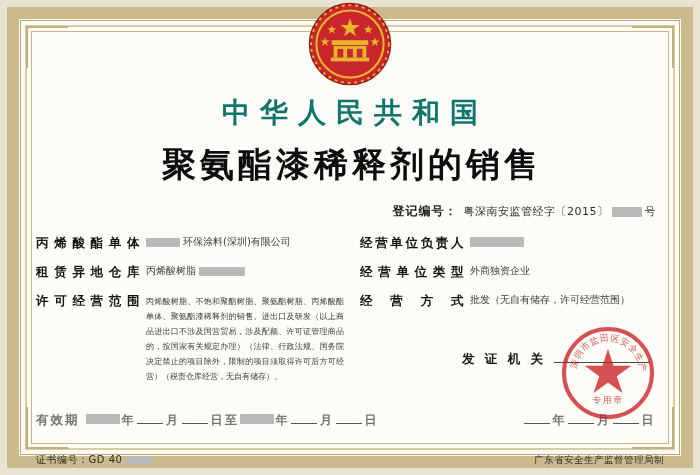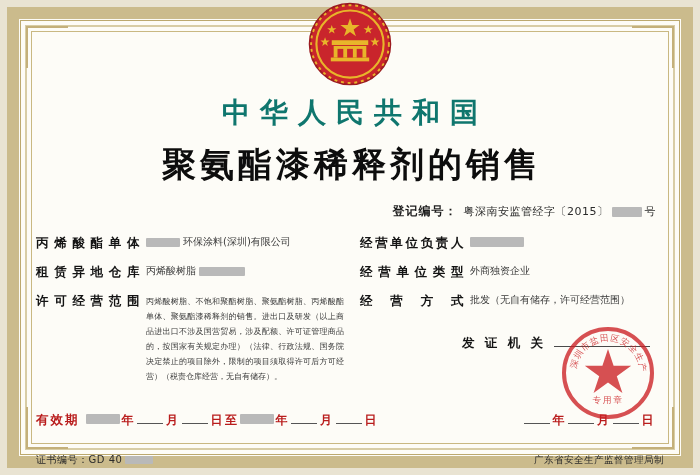--- a/index.html
+++ b/index.html
@@ -189,21 +189,21 @@
   .f-value.small {
     font-size: 8px;
     line-height: 15px;
     text-align: justify;
   }
 
   .issuer-row {
     display: flex;
     justify-content: flex-end;
     align-items: baseline;
-    margin-top: 26px;
+    margin-top: 42px;
     padding-right: 14px;
   }
   .issuer-label {
     font-size: 12.5px;
     font-weight: bold;
     letter-spacing: 3px;
     color: #141414;
   }
   .issuer-line {
     display: inline-block;
@@ -212,21 +212,21 @@
     margin-left: 8px;
     height: 12px;
   }
 
   .validity-row {
     display: flex;
     align-items: baseline;
     margin-top: 14px;
     font-size: 12.5px;
     font-weight: bold;
-    color: #b91c1c;
+    color: #737373;
     letter-spacing: 0.5px;
   }
   .validity-label {
     flex: 0 0 auto;
     letter-spacing: 2px;
   }
   .date-grp {
     display: inline-flex;
     align-items: baseline;
     margin-left: 6px;

